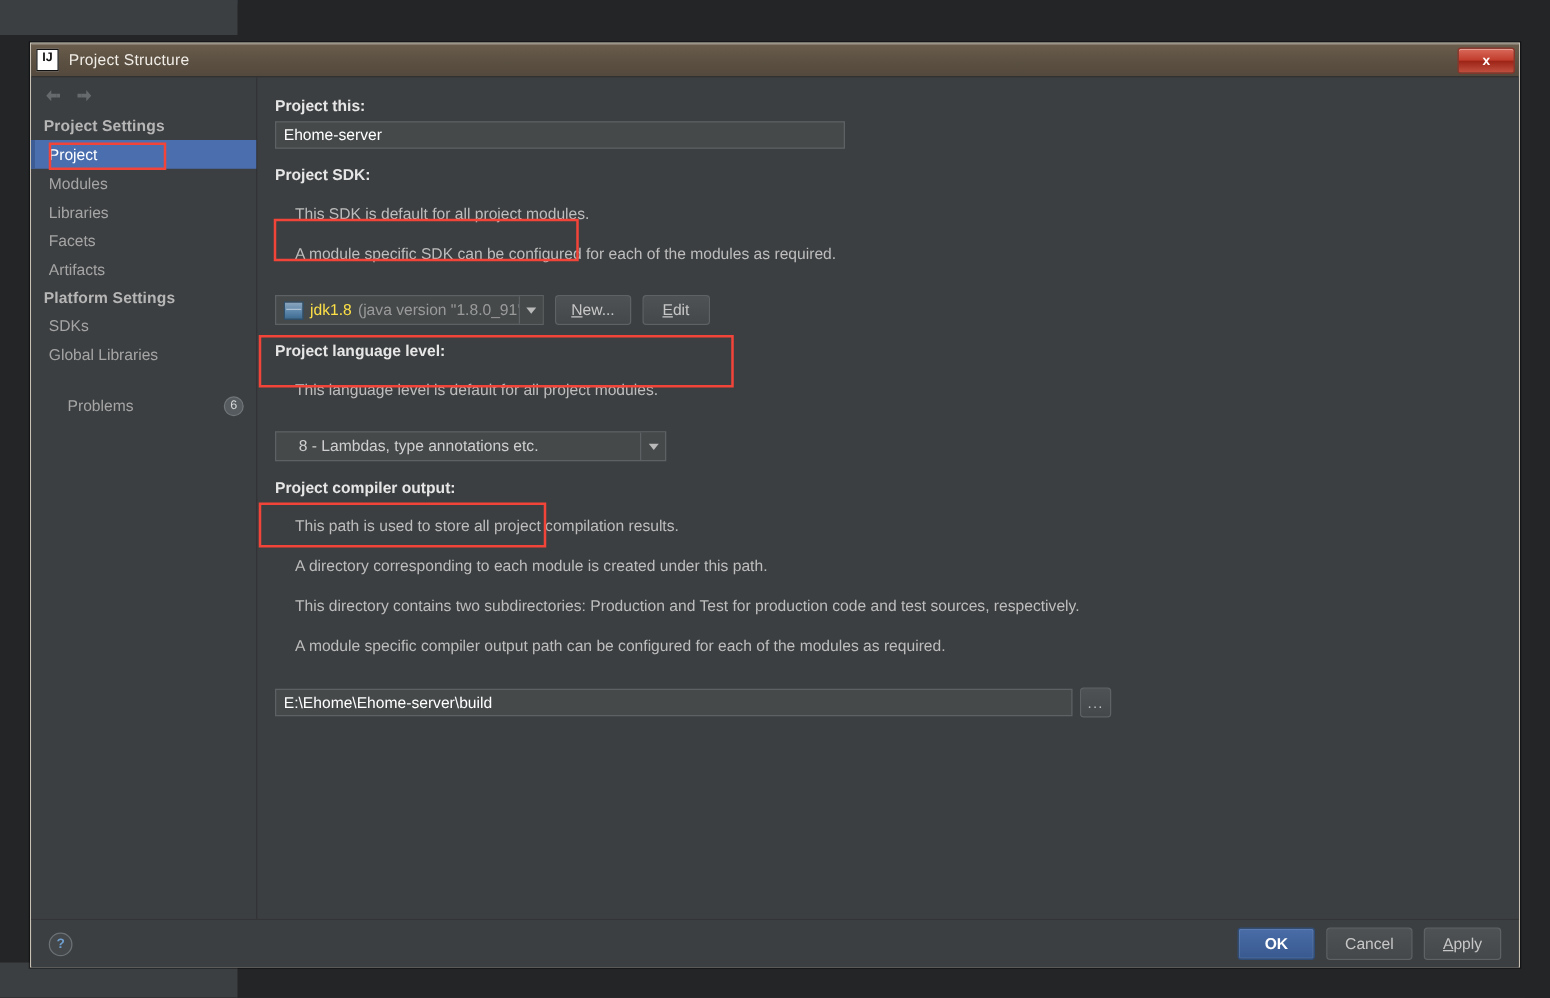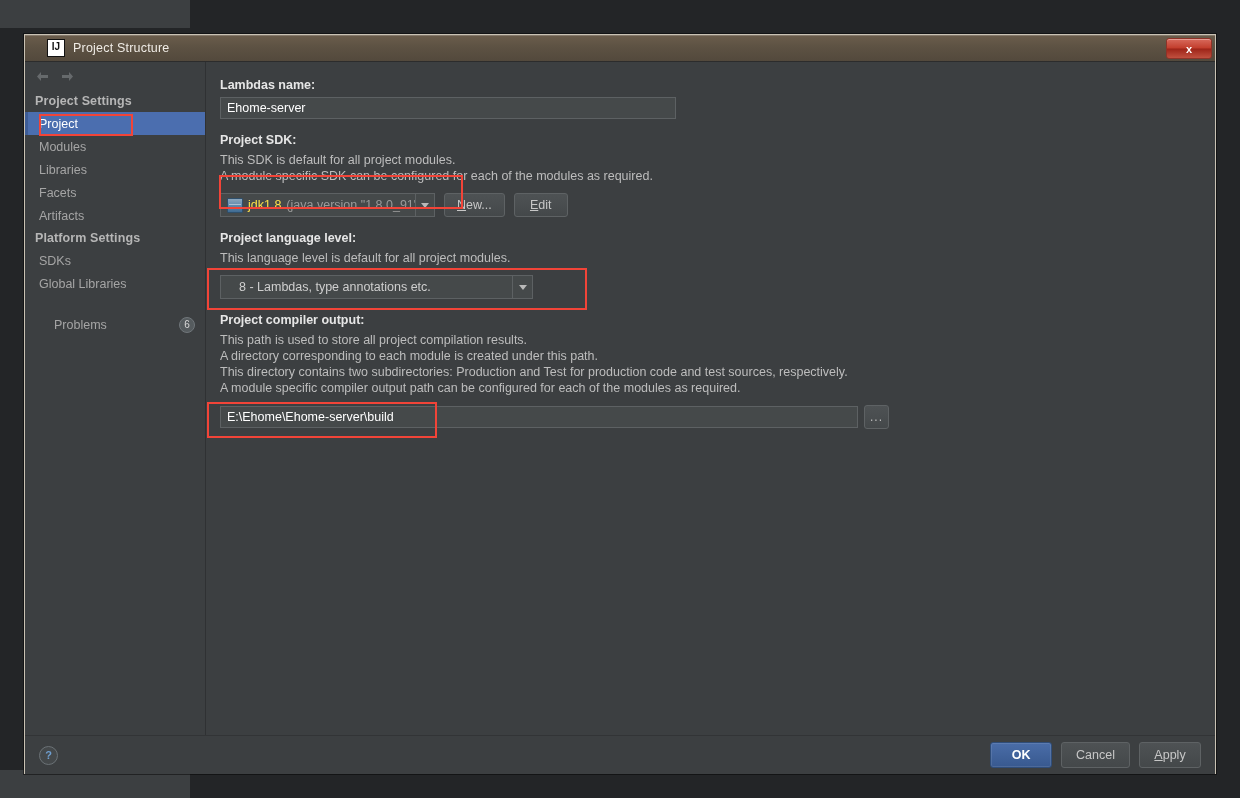--- a/index.html
+++ b/index.html
@@ -51,21 +51,21 @@
   }
 
   
   #titlebar {
     position: relative;
     height: 26px;
     background: linear-gradient(to bottom, #6b5d4c 0%, #5d5243 45%, #53493c 100%);
     border-bottom: 1px solid #2c2c2c;
     display: flex;
     align-items: center;
-    padding-left: 22px;
+    padding-left: 4px;
   }
   #titlebar::after{
     content:"";
     position:absolute; left:0; right:0; top:0; height:1px;
     background:rgba(255,255,255,0.18);
   }
   .ij-logo {
     width: 16px; height: 16px;
     background: #ffffff;
     border: 1px solid #111;
@@ -194,21 +194,21 @@
   .section-title {
     font-size: 12.5px;
     font-weight: bold;
     color: #e6e6e6;
     margin: 0 0 5px 0;
   }
   .section-desc {
     font-size: 12.5px;
     color: #bdbdbd;
     line-height: 16px;
-    margin: 0;
+    margin: 16px;
   }
   .gap-sm { height: 9px; }
   .gap-md { height: 14px; }
 
   .textfield {
     box-sizing: border-box;
     height: 22px;
     background: #45494a;
     border: 1px solid #5d6163;
     color: #ffffff;
@@ -429,21 +429,21 @@
       <div class="sidebar-spacer"></div>
 
       <div id="problems-row">
         <span>Problems</span>
         <span id="problems-badge">6</span>
       </div>
     </div>
 
     <div id="content">
 
-      <div class="section-title">Lambdas name:</div>
+      <div class="section-title">Project this:</div>
       <div class="textfield" id="project-name-field">Ehome-server</div>
 
       <div class="gap-md"></div>
 
       <div class="section-title">Project SDK:</div>
       <div class="section-desc">This SDK is default for all project modules.</div>
       <div class="section-desc">A module specific SDK can be configured for each of the modules as required.</div>
       <div class="gap-sm"></div>
       <div class="row">
         <div class="combo" id="sdk-combo">

